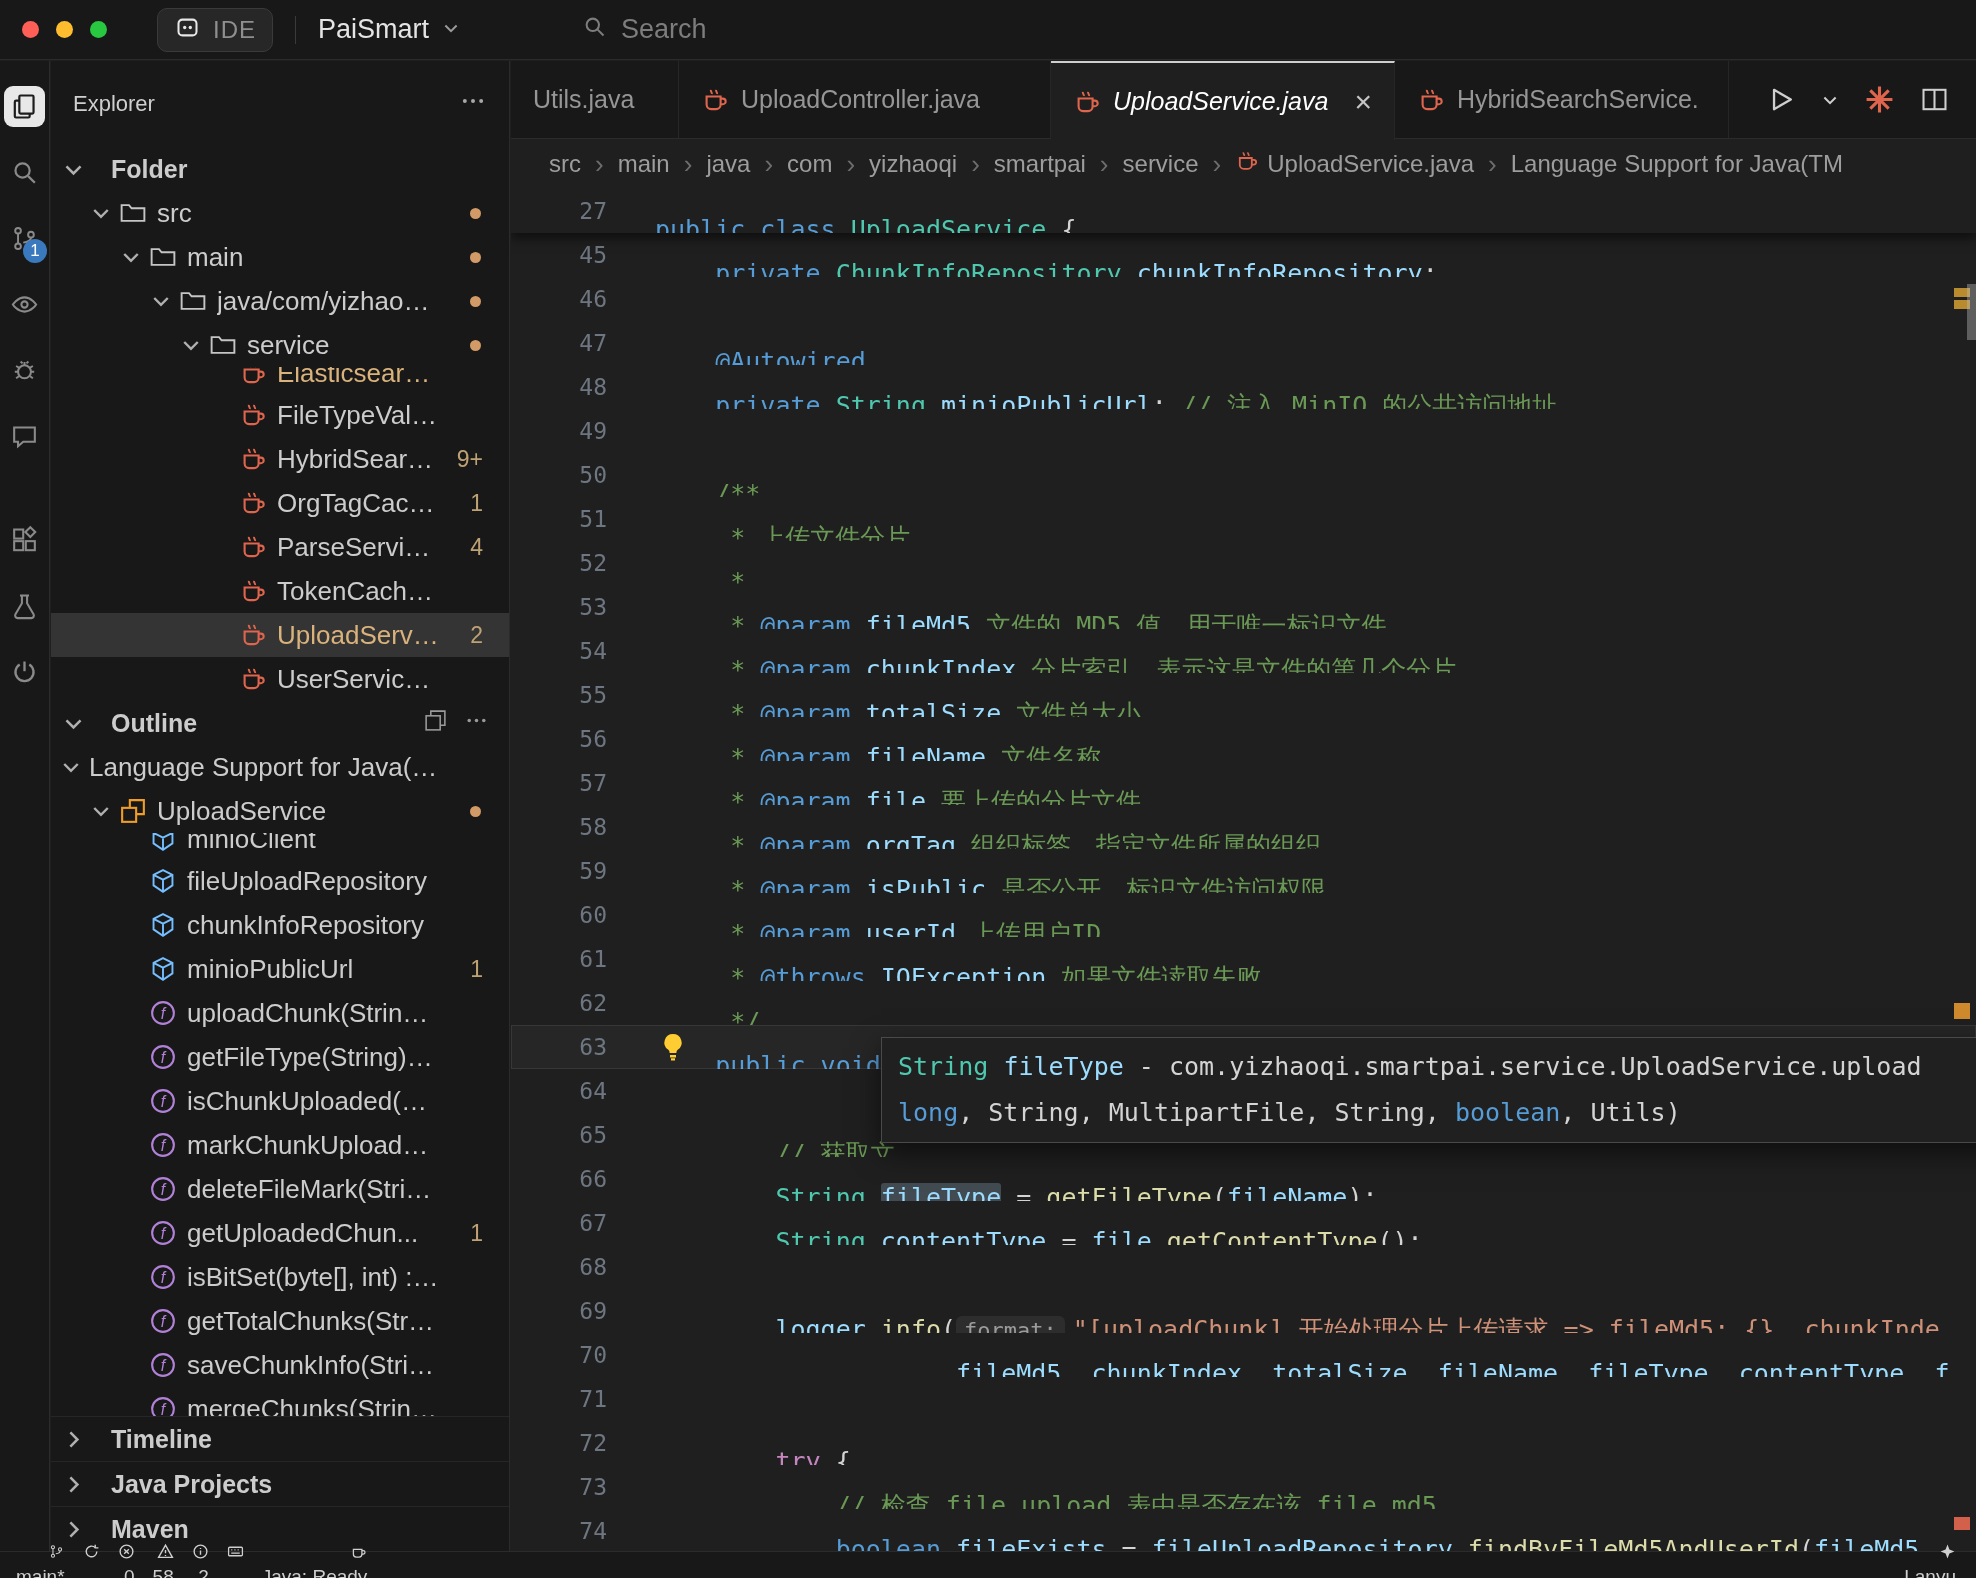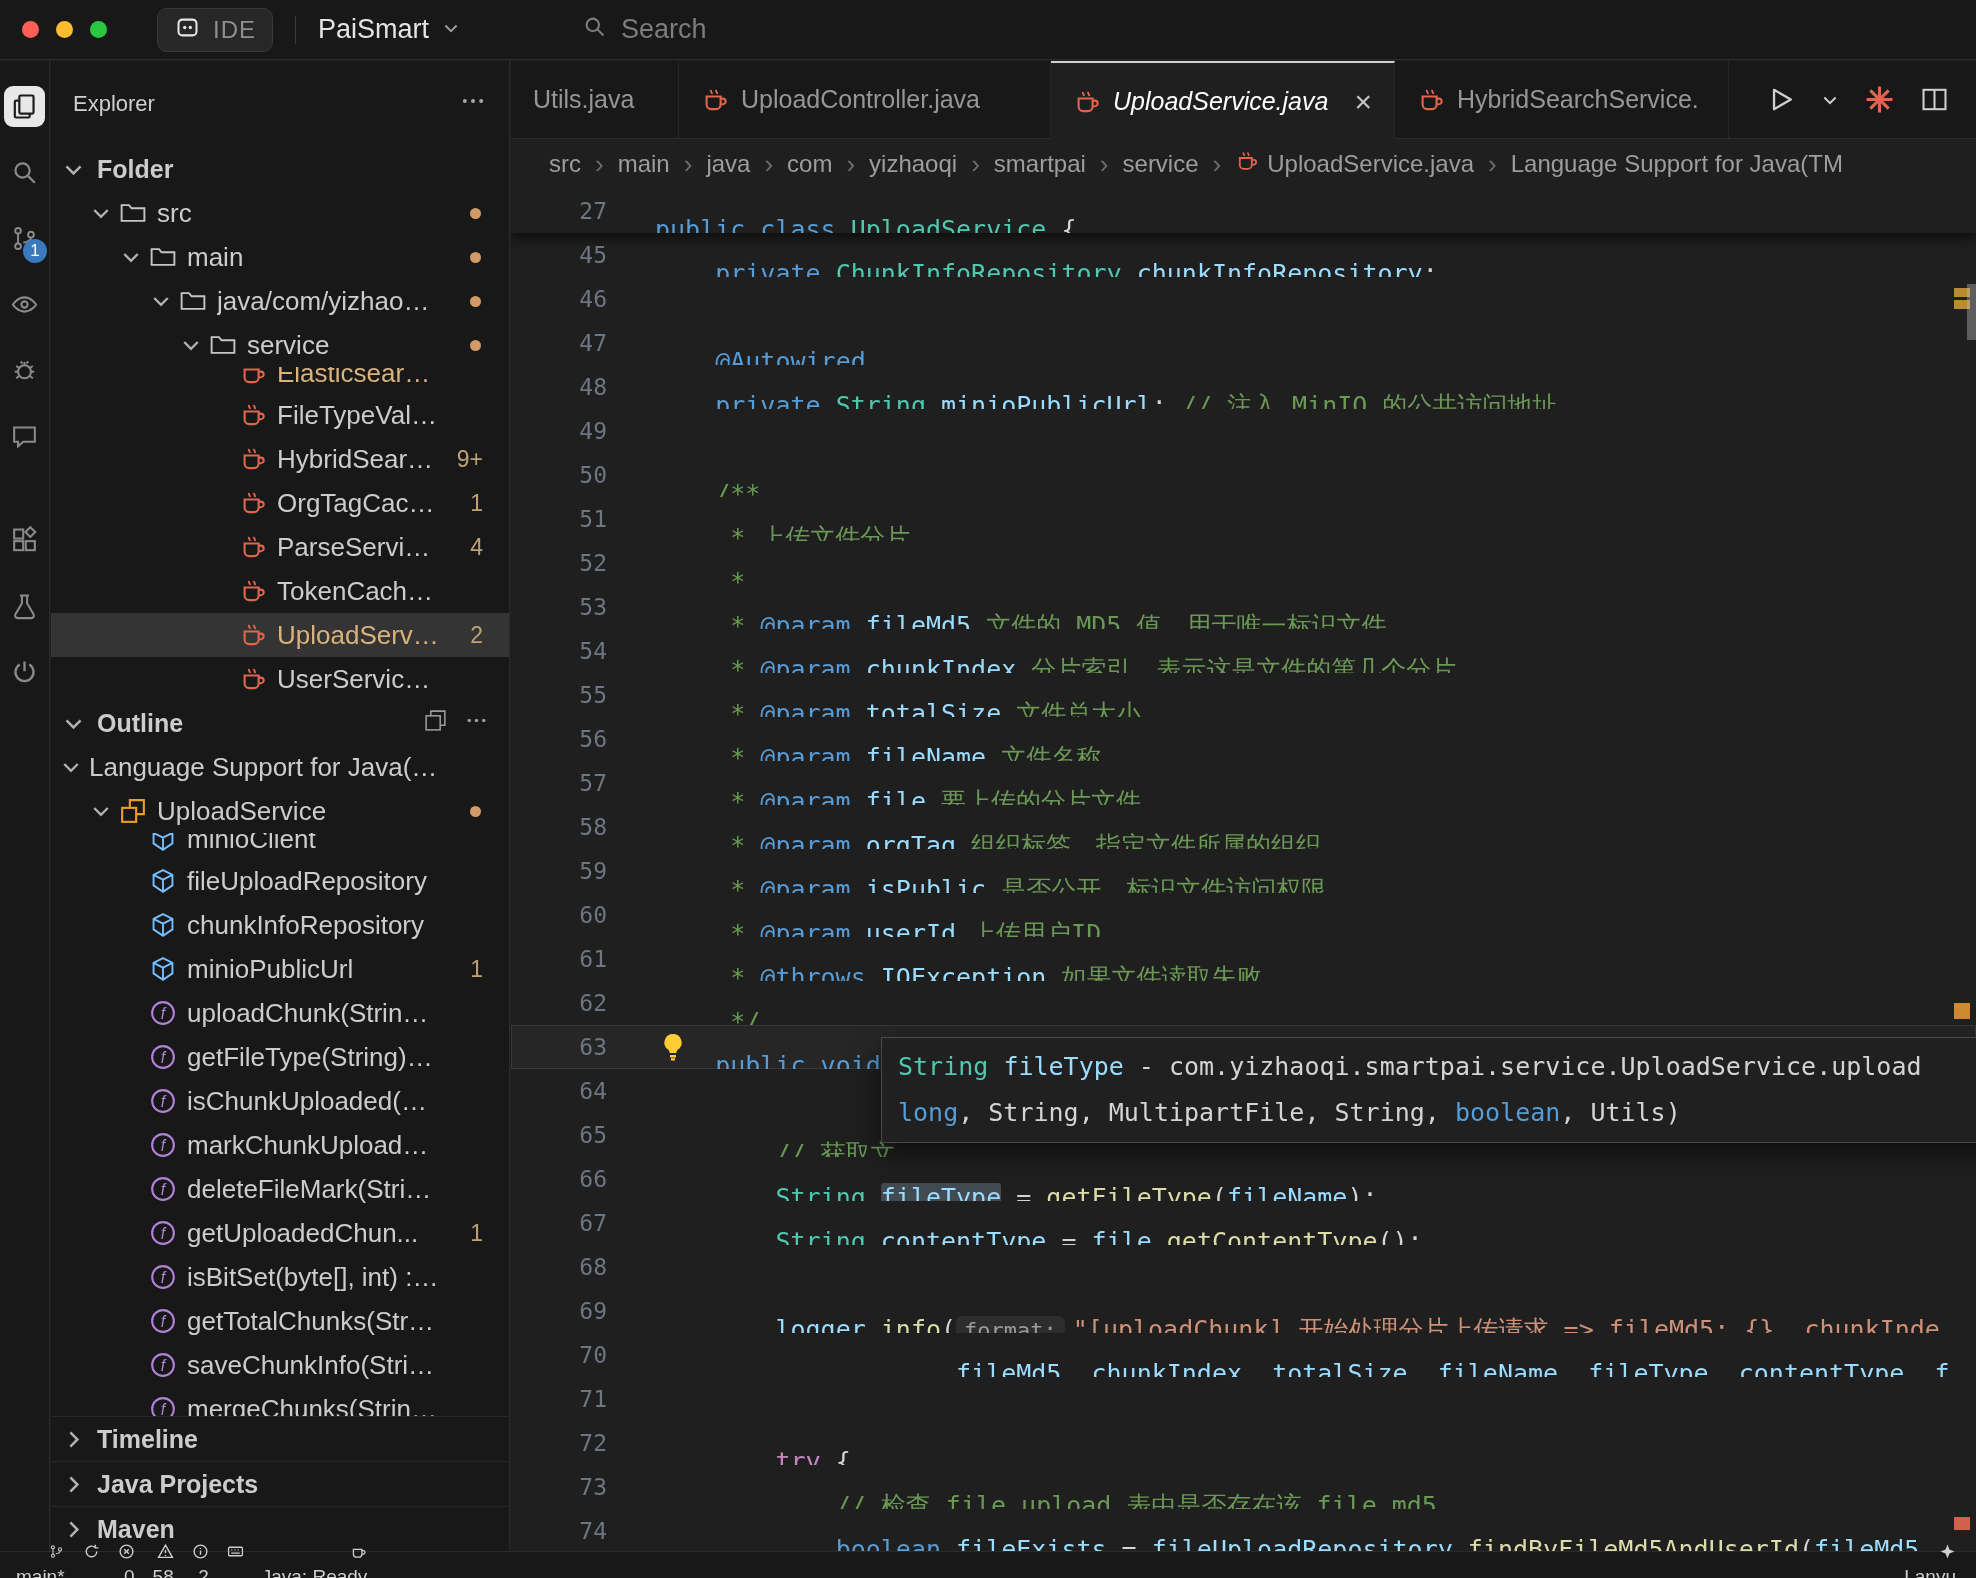--- a/index.html
+++ b/index.html
@@ -38,21 +38,21 @@
             justify-content:center;padding:0 3px;box-sizing:border-box;}
 
   
   .sidebar{position:absolute;top:61px;bottom:27px;left:51px;width:459px;background:#181818;
            border-right:1px solid #2b2b2b;display:flex;flex-direction:column;overflow:hidden;box-sizing:border-box;}
   .sb-header{height:54px;flex:none;display:flex;align-items:center;padding:16px 22px;font-size:22px;color:#cfcfcf;}
   .sb-header .spacer{flex:1;}
   .sb-header svg{width:28px;height:28px;color:#a8a8a8;}
   .sb-scroll{flex:1;overflow:hidden;}
   .sec-row{height:44px;display:flex;align-items:center;font-weight:700;font-size:25px;color:#cccccc;
-           padding-left:10px;gap:6px;}
+           padding-left:10px;gap:20px;}
   .sec-row .twisty{width:30px;display:flex;color:#b0b0b0;}
   .sec-row svg{width:25px;height:25px;}
   .outline-head .hicons{margin-left:auto;display:flex;gap:16px;padding-right:20px;color:#9a9a9a;}
   .row{height:44px;display:flex;align-items:center;font-size:26px;color:#cccccc;position:relative;}
   .row.selected{background:#343434;}
   .row .twisty{width:30px;flex:none;display:flex;color:#b0b0b0;}
   .row .twisty svg{width:24px;height:24px;}
   .row .ico{width:38px;flex:none;display:flex;align-items:center;}
   .row .ico svg{width:28px;height:28px;}
   .row .lbl{white-space:nowrap;overflow:hidden;text-overflow:ellipsis;padding-right:70px;}

